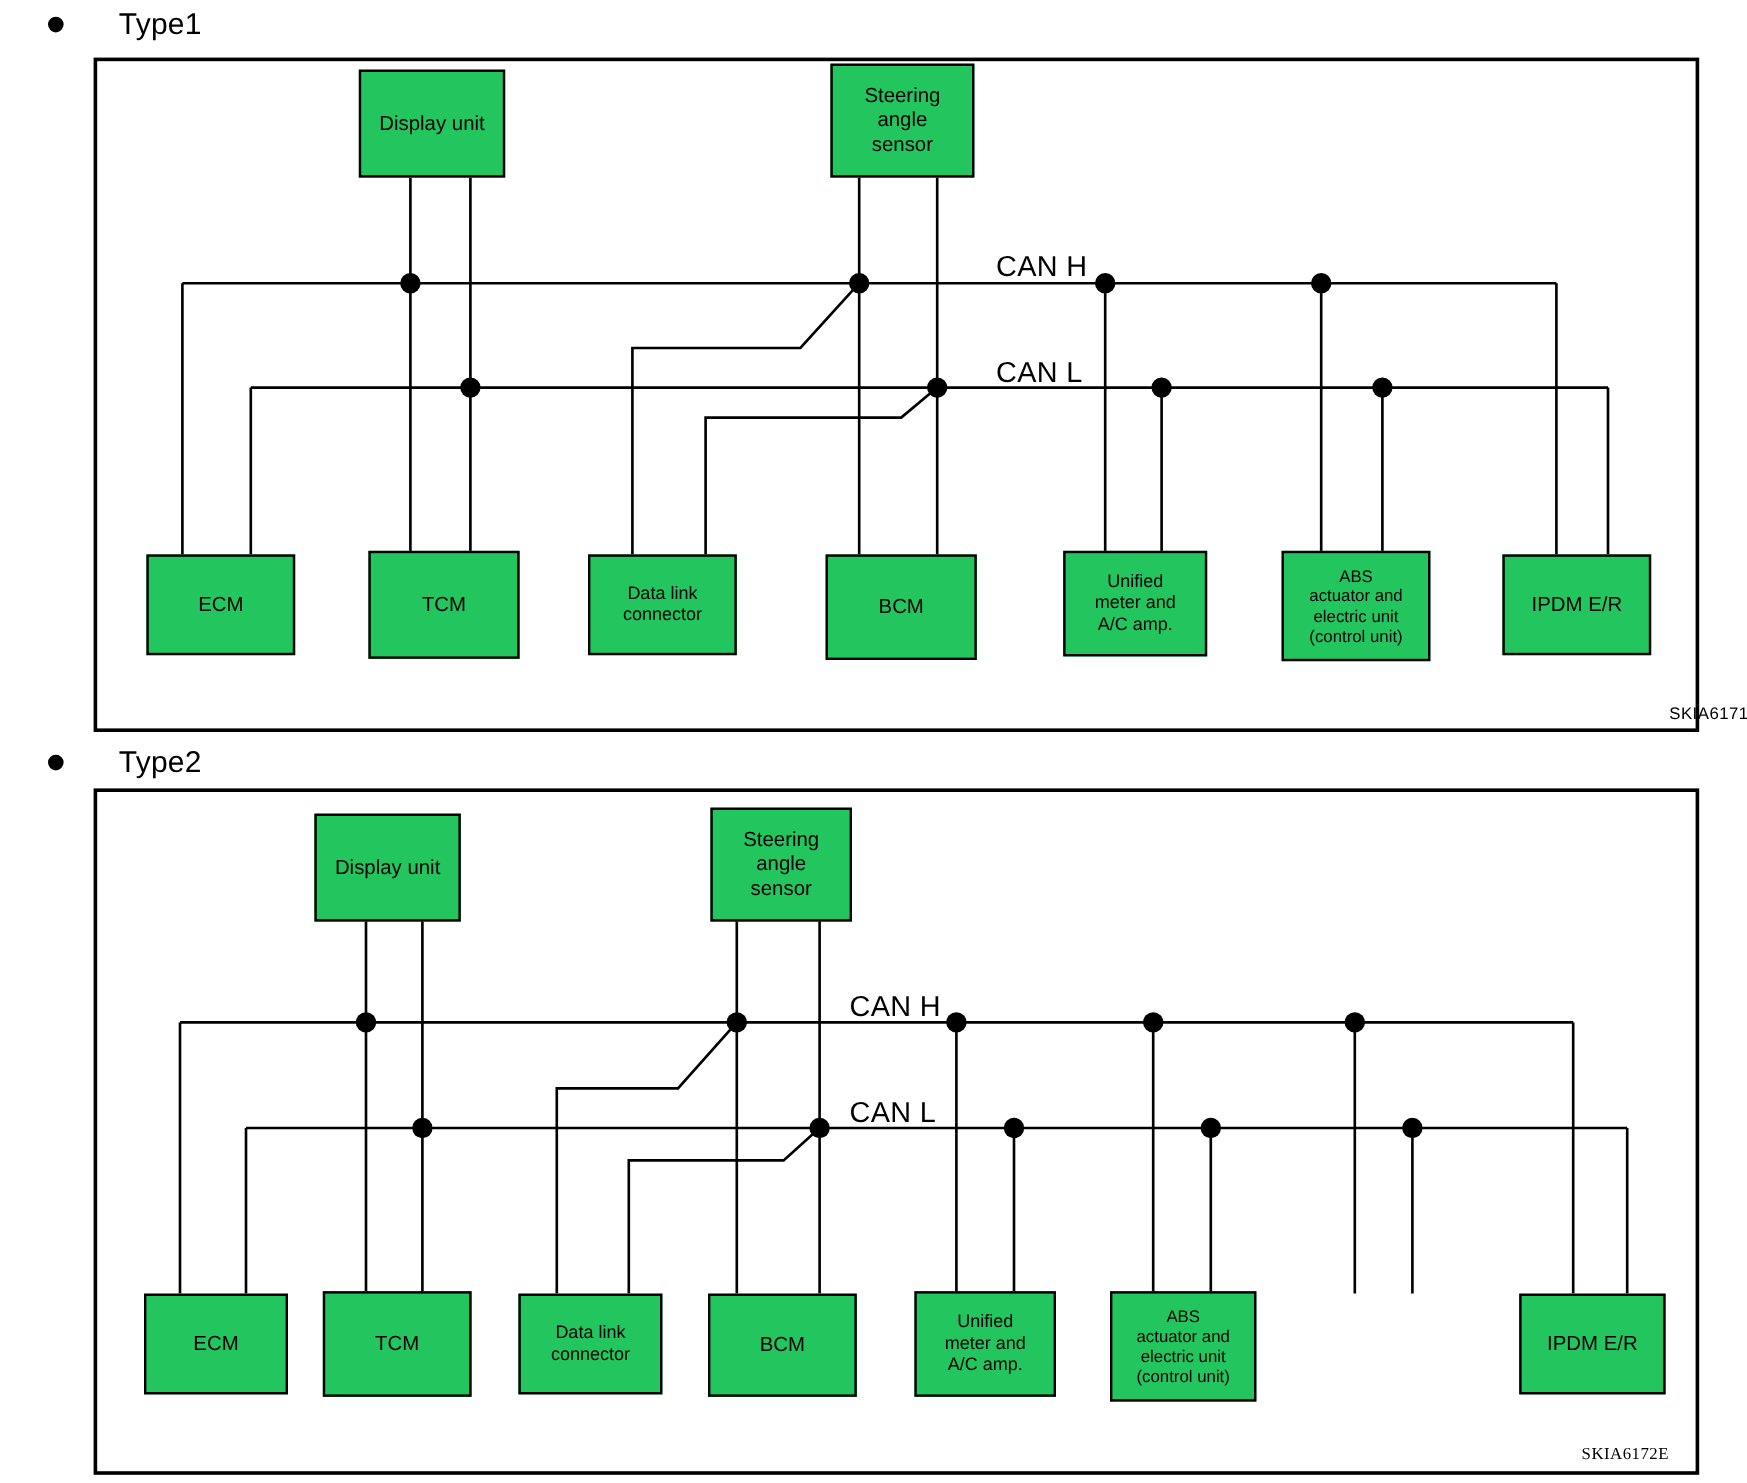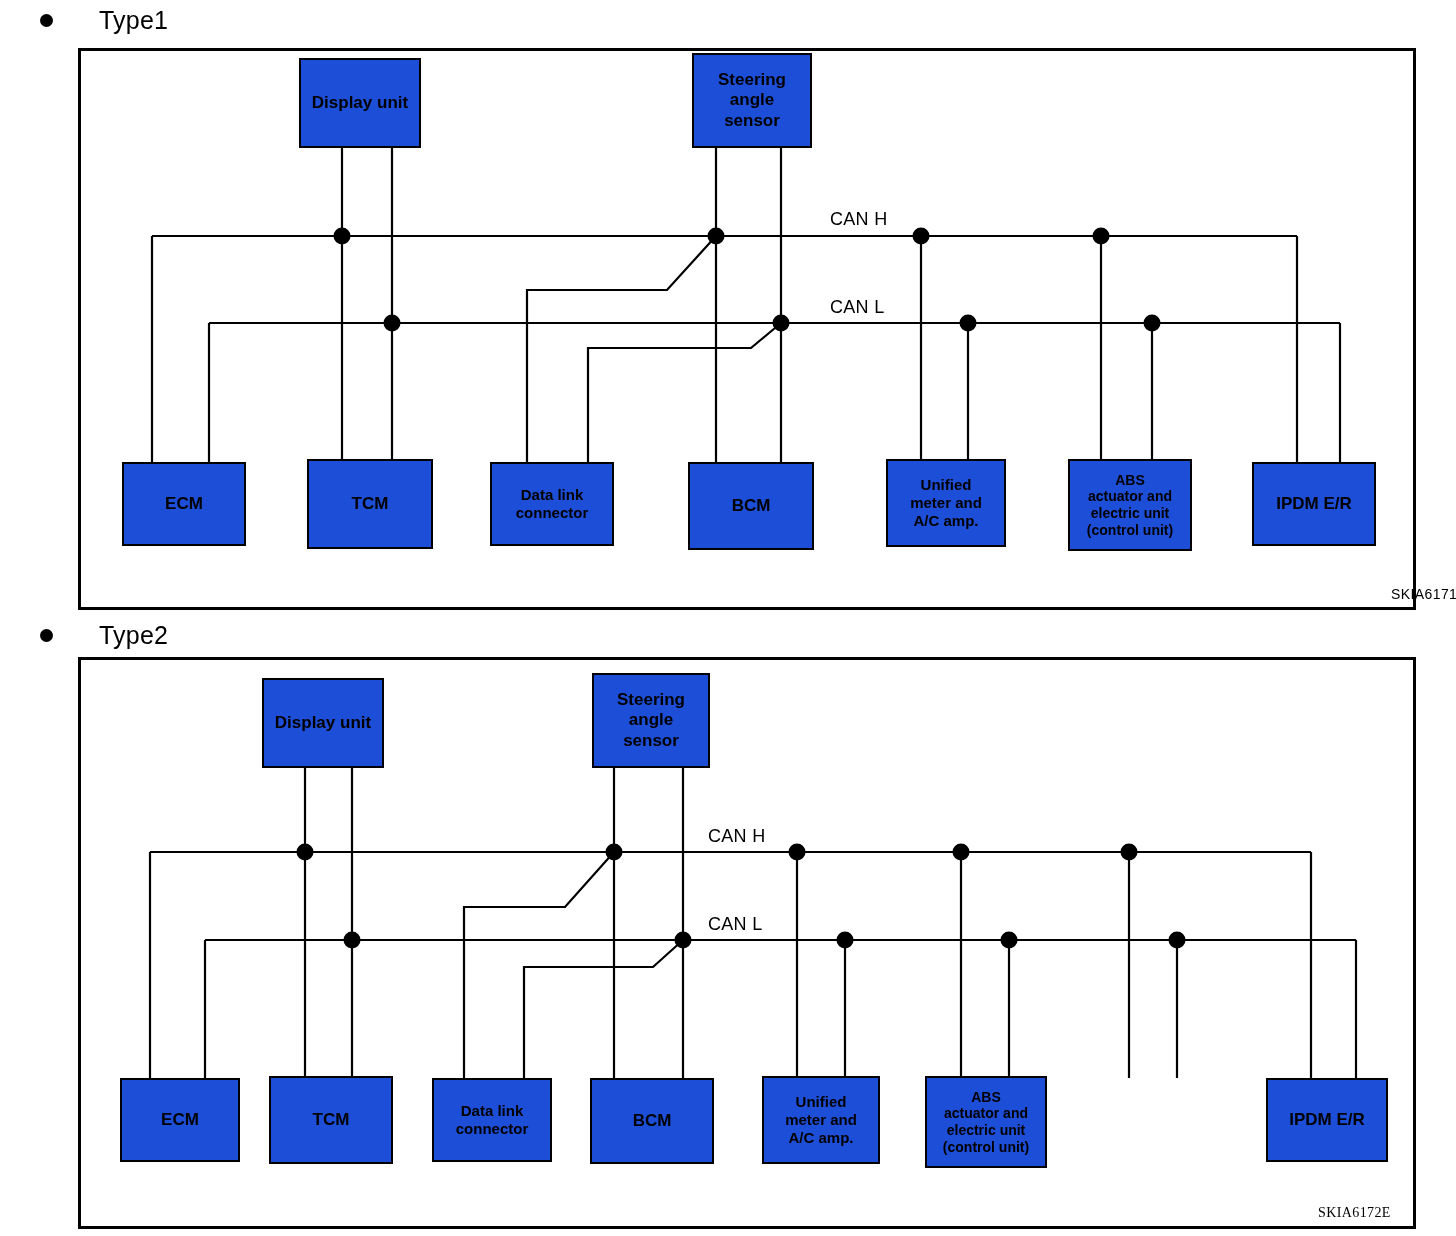--- a/index.html
+++ b/index.html
@@ -4,25 +4,25 @@
 <style>
   html,body{margin:0;padding:0;background:#fff;}
   body{width:1456px;height:1236px;font-family:"Liberation Sans",sans-serif;color:#000;position:relative;}
   .diagram-block{position:absolute;left:0;top:0;width:1456px;}
   .type-header{display:flex;align-items:center;height:40px;padding-left:40px;box-sizing:border-box;}
   .bullet{width:13px;height:13px;border-radius:50%;background:#000;display:inline-block;margin-right:46px;}
   .type-label{font-size:25px;letter-spacing:.2px;}
   .panel{position:absolute;border:3px solid #000;background:#fff;box-sizing:border-box;}
   .svg-layer{position:absolute;left:0;top:0;}
   .ref-code{position:absolute;font-size:14px;letter-spacing:.4px;font-family:"Liberation Sans",sans-serif;}
-  .unit-box{position:absolute;border:2px solid #000;background:#1d4ed8;box-sizing:border-box;
+  .unit-box{position:absolute;border:2px solid #000;background:#22c55e;box-sizing:border-box;
             display:flex;align-items:center;justify-content:center;text-align:center;
-            font-size:17px;line-height:1.18;padding:1px;font-weight:bold;}
+            font-size:17px;line-height:1.18;padding:1px;}
   .unit-box.small{font-size:15px;}
-  .bus-label{position:absolute;font-size:18px;letter-spacing:.3px;}
+  .bus-label{position:absolute;font-size:24px;letter-spacing:.3px;}
 </style>
 </head>
 <body>
 
 <div class="diagram-block" style="top:0;height:615px;">
 
   <div class="type-header">
     <span class="bullet"></span>
     <span class="type-label">Type1</span>
   </div>

